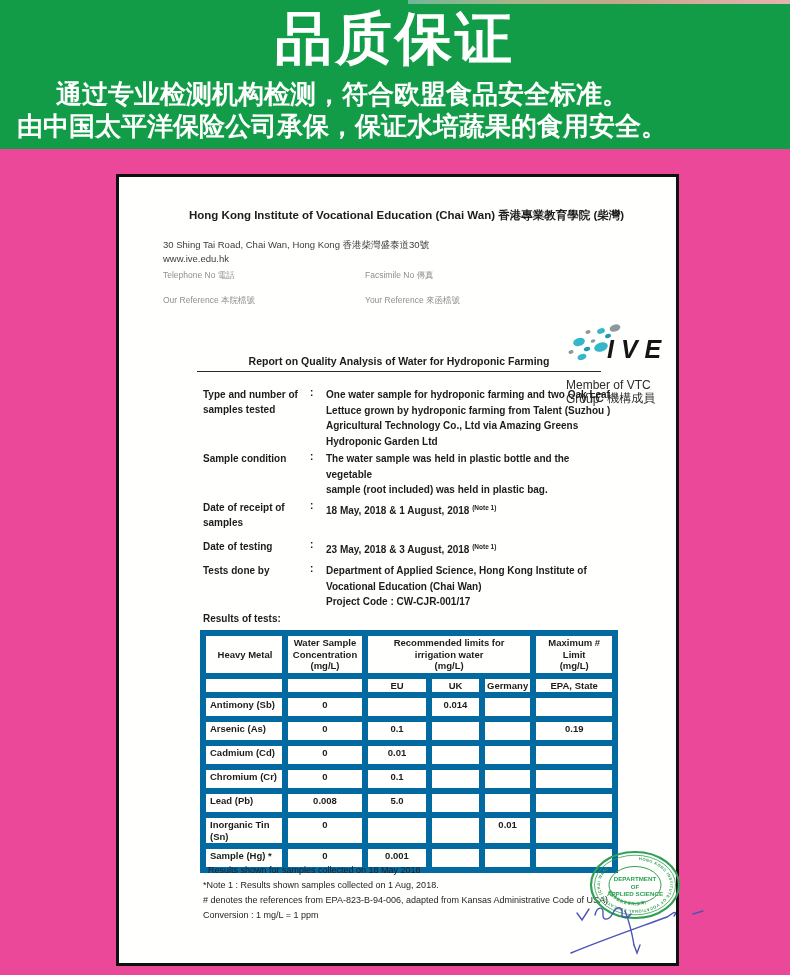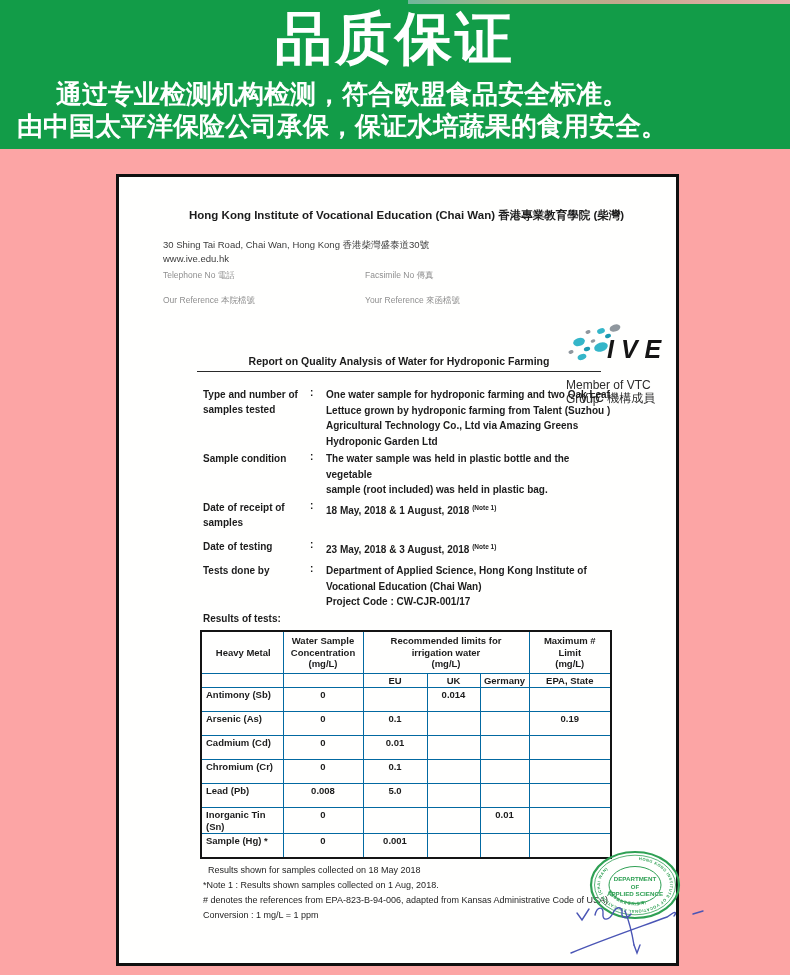--- a/index.html
+++ b/index.html
@@ -1,17 +1,17 @@
 <!DOCTYPE html>
 <html><head>
 <meta charset="utf-8">
 <style>
   * { margin:0; padding:0; box-sizing:border-box; }
   html,body { background:#ffffff; }
-  .page { position:relative; width:790px; height:975px; background:#fca5a5; overflow:hidden;
+  .page { position:relative; width:790px; height:975px; background:#ec4899; overflow:hidden;
           font-family:"Liberation Sans", sans-serif; }
 
   
   .banner { position:absolute; left:0; top:0; width:790px; height:149px; background:#129c48; }
   .photo-strip { position:absolute; left:408px; top:0; width:382px; height:4px;
     background:linear-gradient(90deg,#6fb79a 0%,#a9b488 28%,#c2a88c 55%,#d8ac9e 78%,#e5b4ae 100%); }
   .banner-title { position:absolute; left:0; top:2px; width:790px; text-align:center;
     color:#ffffff; font-weight:bold; font-size:57px; line-height:72px; letter-spacing:3px; }
   .banner-sub { position:absolute; left:0; width:684px; text-align:center;
     color:#ffffff; font-weight:bold; font-size:26px; line-height:30px; }
@@ -43,21 +43,21 @@
   .f-colon { position:absolute; left:107px; top:0; font-size:10px; font-weight:bold; }
   .f-value { position:absolute; left:123px; top:0; width:290px; font-size:10px; font-weight:bold;
              line-height:15.5px; white-space:pre-line; }
   .f-note { font-size:6.5px; vertical-align:super; font-weight:bold; }
 
   .results-h { position:absolute; left:84px; top:436px; font-size:10px; font-weight:bold; }
 
   
   table.res { position:absolute; left:81px; top:453px; border-collapse:collapse;
               border:2px solid #141414; table-layout:fixed; }
-  table.res td { border:1px solid #0369a1; font-size:9.5px; font-weight:bold;
+  table.res td { border:6px solid #0369a1; font-size:9.5px; font-weight:bold;
                  text-align:center; vertical-align:top; line-height:11.5px; padding:1px 2px;
                  overflow:hidden;margin-left:24px; }
   table.res td.mid { vertical-align:middle; }
   table.res td.pre { white-space:pre-line; vertical-align:middle; }
   table.res tr.hdr { height:42px; }
   table.res tr.sub { height:13px; }
   table.res tr.dat { height:24px; }
   table.res td.metal { text-align:left; padding-left:4px; }
 
   .note { position:absolute; font-size:9px; color:#1e1e1e; white-space:nowrap; }

